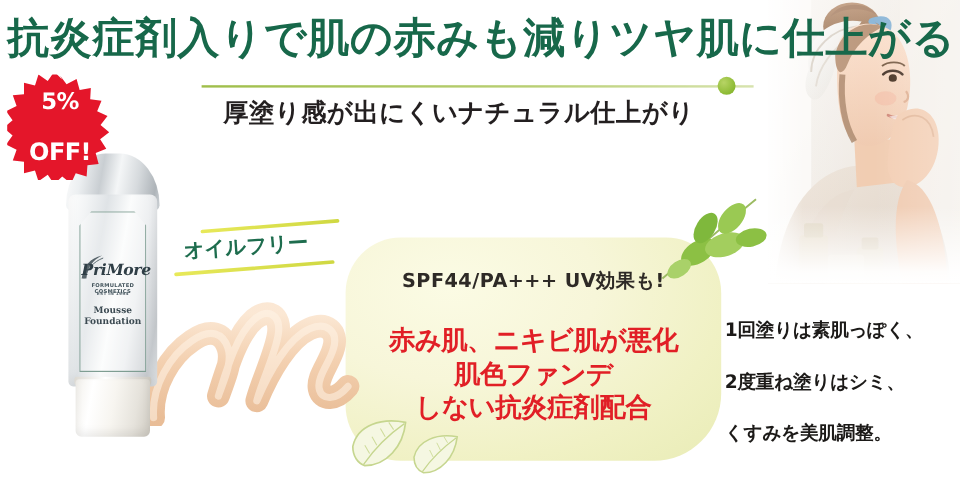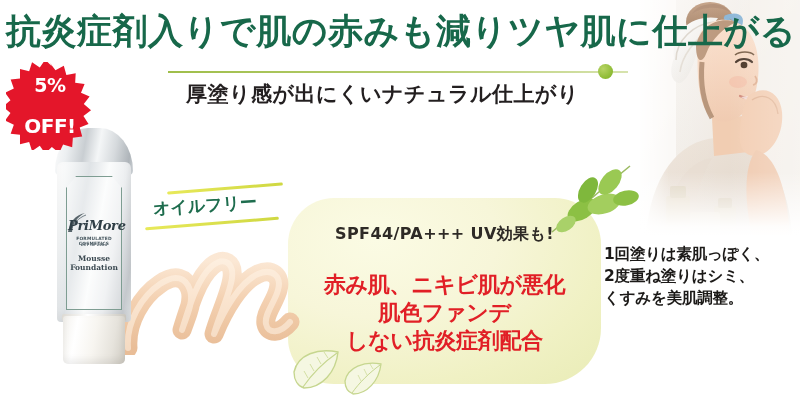--- a/index.html
+++ b/index.html
@@ -172,21 +172,21 @@
     background:linear-gradient(180deg, rgba(255,255,255,0) 0%, rgba(255,255,255,0.95) 85%, #fff 100%);
     pointer-events:none;
   }
 
   
   .caption {
     position:absolute; left:604px; top:243px; z-index:30;
     font-size:15.5px; line-height:1.42; color:#1c1a18; font-weight:700;
     letter-spacing:-0.2px; font-family:"DejaVu Sans", sans-serif;
   }
-  .caption div { white-space:nowrap; }
+  .caption div { white-space:nowrap;margin-top:21px; }
 </style>
 </head>
 <body>
 
 <div id="stage">
 
   <div class="headline">抗炎症剤入りで肌の赤みも減りツヤ肌に仕上がる</div>
 
   <div class="divider"></div>
   <div class="divider-dot"></div>

